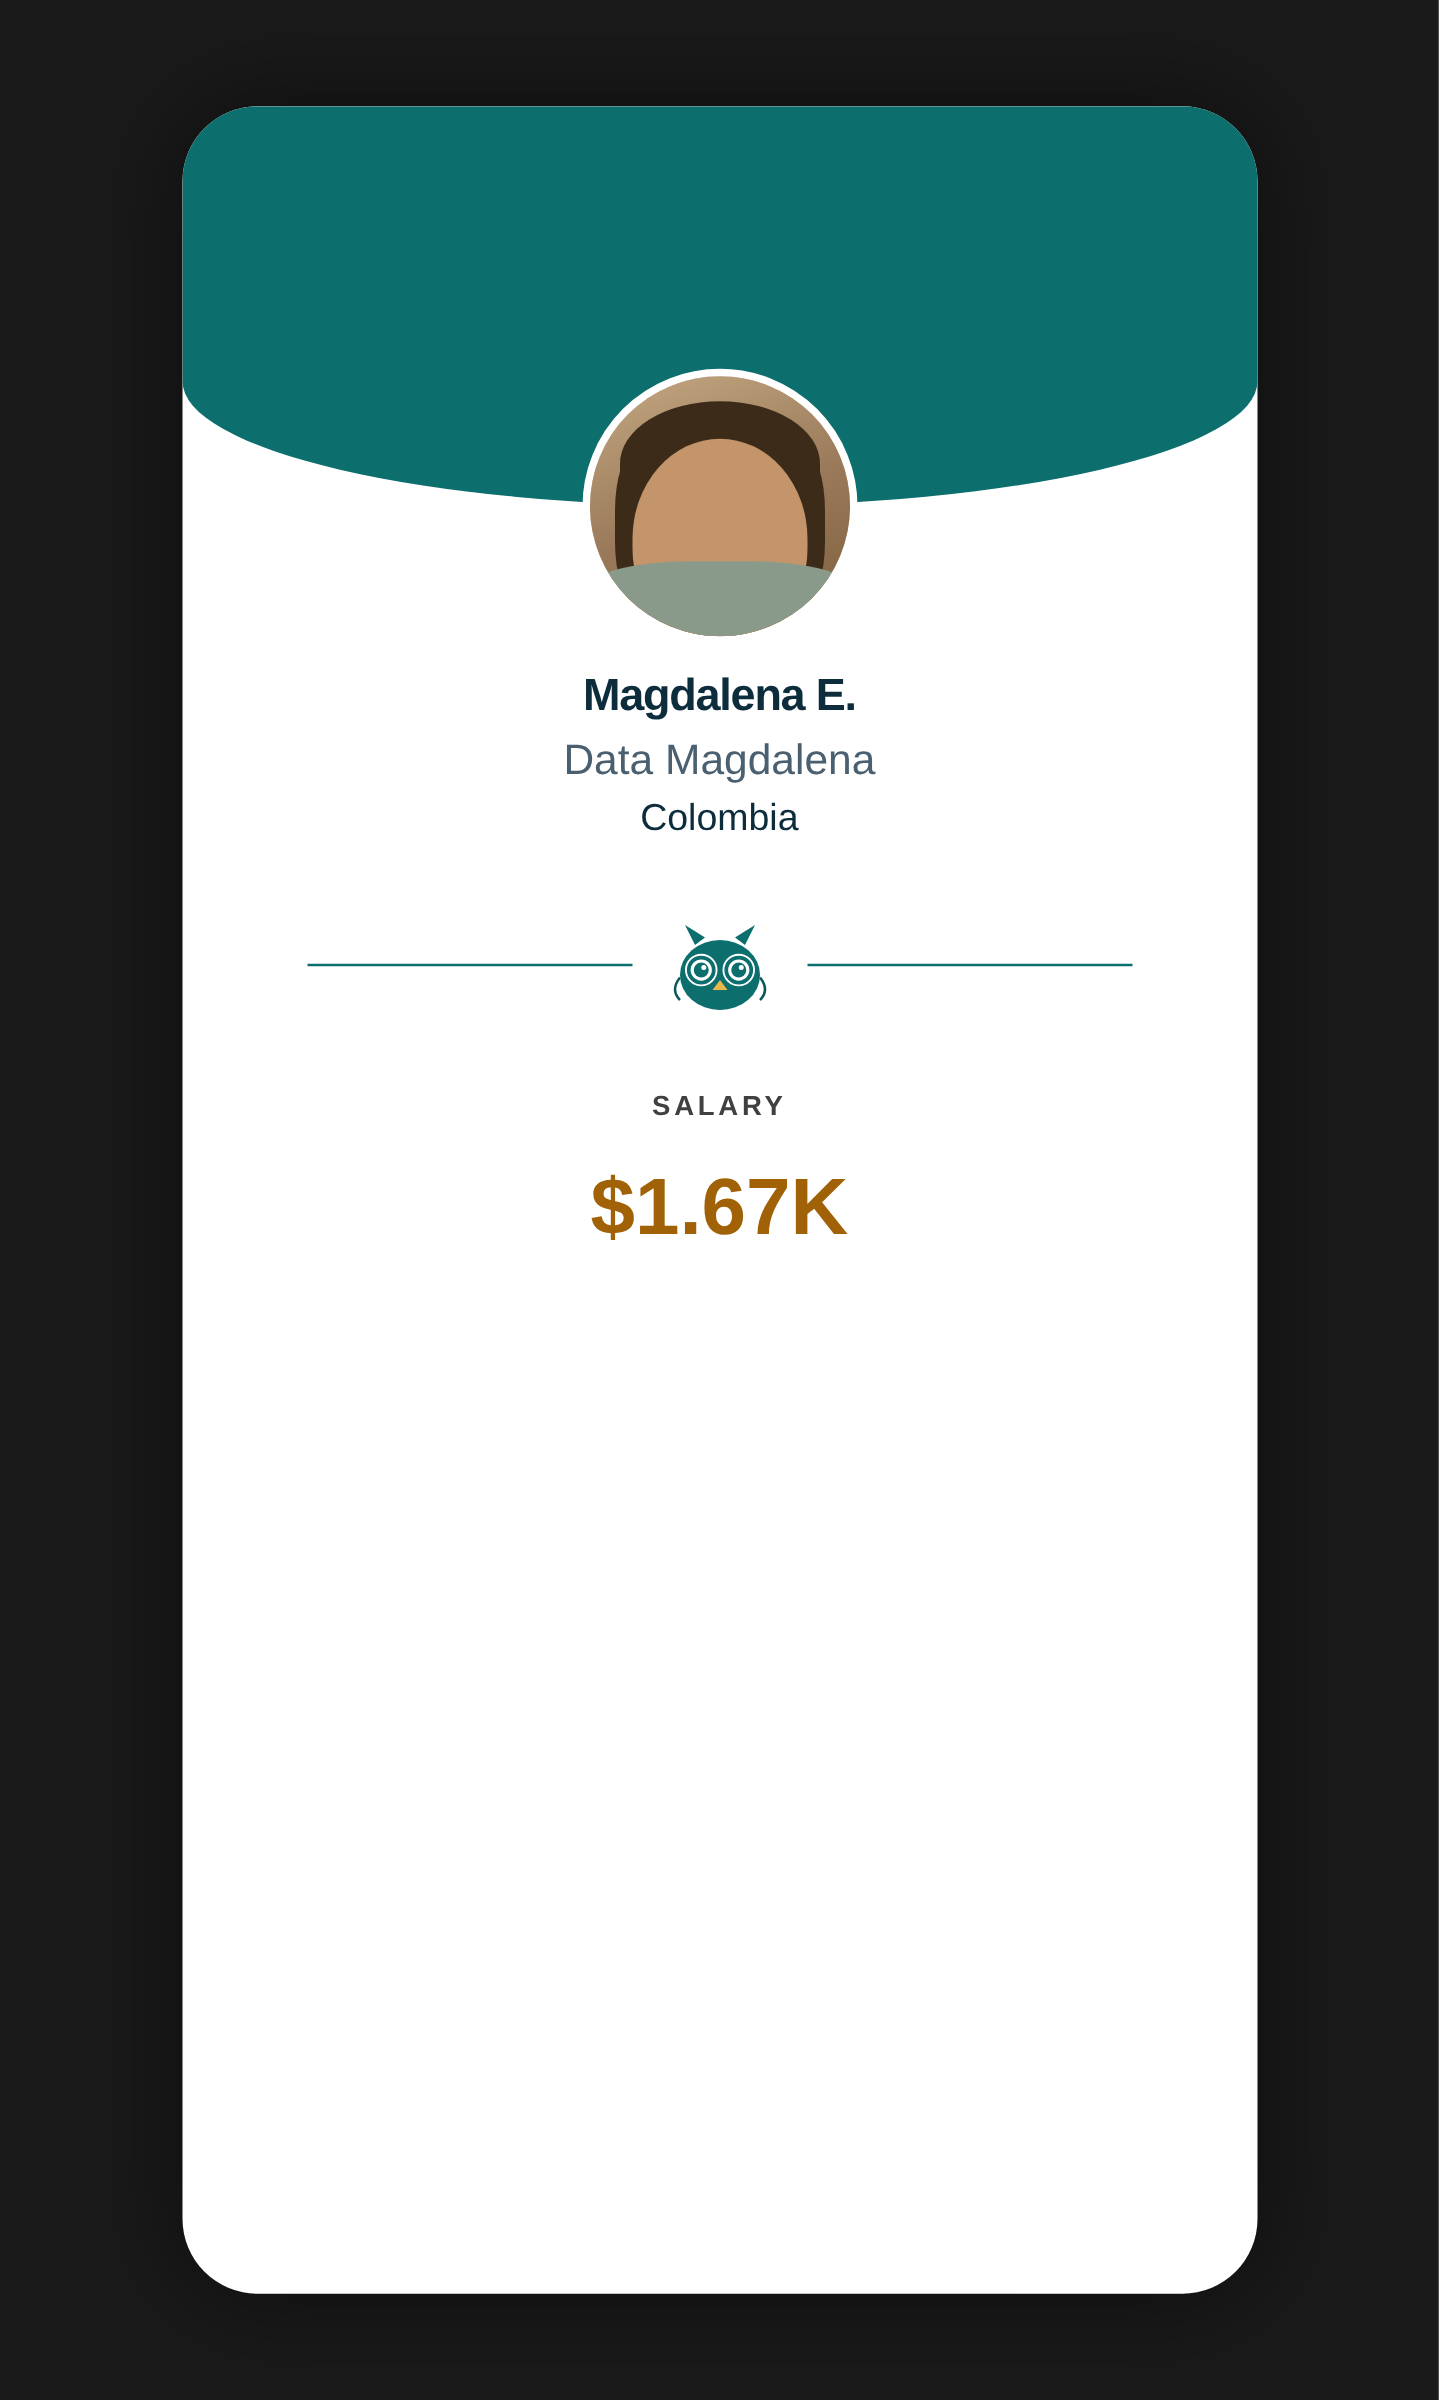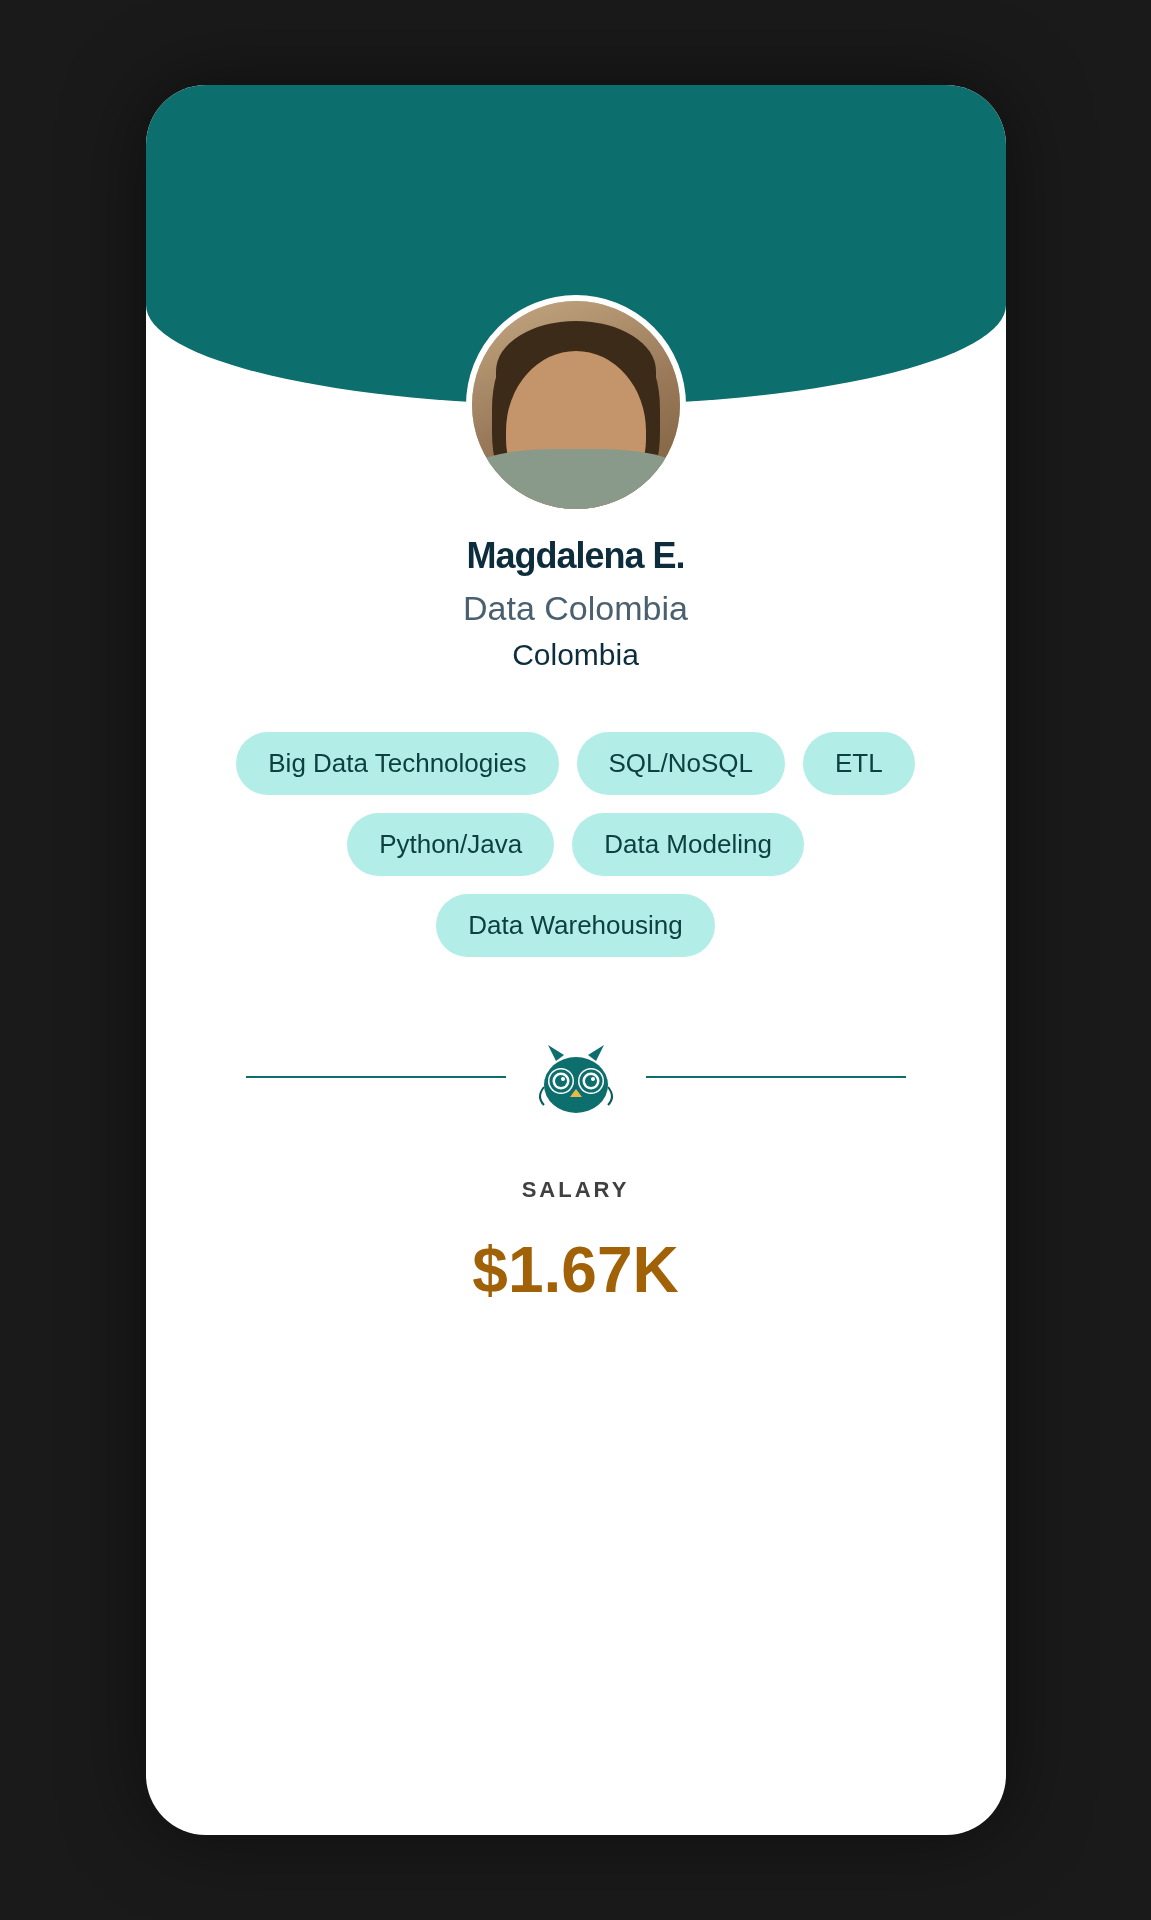--- a/index.html
+++ b/index.html
@@ -230,32 +230,23 @@
         <div class="face-skin"></div>
         <div class="neck"></div>
         <div class="shoulders"></div>
       </div>
     </div>
   </div>
 
   <div class="card-body">
 
     <div class="profile-name">Magdalena E.</div>
-    <div class="profile-title">Data Colombia</div>
+    <div class="profile-title">Data Magdalena</div>
     <div class="profile-country">Colombia</div>
 
-    <div class="skills-container">
-
-    <span class="skill-badge">Big Data Technologies</span>
-        <span class="skill-badge">SQL/NoSQL</span>
-        <span class="skill-badge">ETL</span>
-        <span class="skill-badge">Python/Java</span>
-        <span class="skill-badge">Data Modeling</span>
-        <span class="skill-badge">Data Warehousing</span>
-      </div>
 
     <div class="divider-section">
       <div class="divider-line"></div>
       <svg class="owl-logo" viewBox="0 0 100 80" xmlns="http://www.w3.org/2000/svg">
 
         <ellipse cx="50" cy="48" rx="32" ry="28" fill="#0d6e6e"></ellipse>
 
         <polygon points="30,24 22,8 38,18" fill="#0d6e6e"></polygon>
         <polygon points="70,24 62,18 78,8" fill="#0d6e6e"></polygon>
 

